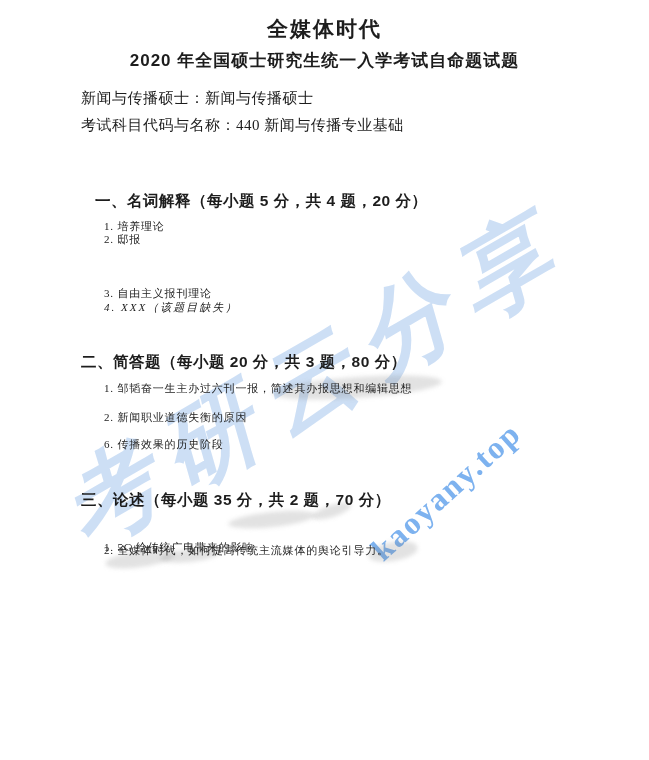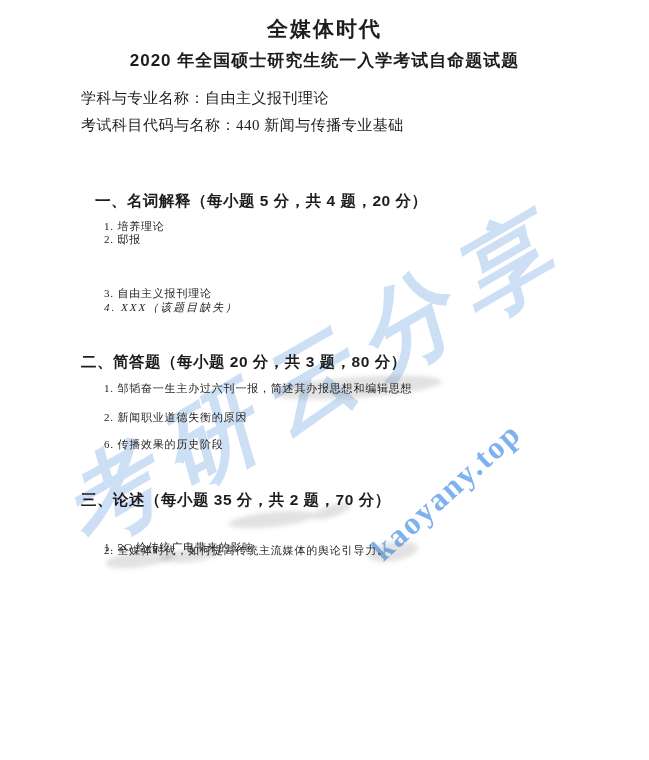--- a/index.html
+++ b/index.html
@@ -100,21 +100,21 @@
   <div class="smudge sm1"></div>
   <div class="smudge sm2"></div>
   <div class="smudge sm3"></div>
   <div class="smudge sm4"></div>
   <div class="smudge sm5"></div>
   <div class="smudge sm6"></div>
 
   <div class="line center sans doc-title">全媒体时代</div>
   <div class="line center sans doc-subtitle">2020 年全国硕士研究生统一入学考试自命题试题</div>
 
-  <div class="line serif meta meta-1">学科与专业名称：自由主义报刊理论</div>
+  <div class="line serif meta meta-1">新闻与传播硕士：新闻与传播硕士</div>
   <div class="line serif meta meta-2">考试科目代码与名称：440 新闻与传播专业基础</div>
 
   <div class="line sans sec-heading s1h">一、名词解释（每小题 5 分，共 4 题，20 分）</div>
   <div class="line serif item s1i1">1. 培养理论</div>
   <div class="line serif item s1i2">2. 邸报</div>
   <div class="line serif item s1i3">3. 自由主义报刊理论</div>
   <div class="line serif item kai s1i4">4. XXX（该题目缺失）</div>
 
   <div class="line sans sec-heading s2h">二、简答题（每小题 20 分，共 3 题，80 分）</div>
   <div class="line serif item s2i1">1. 邹韬奋一生主办过六刊一报，简述其办报思想和编辑思想</div>

